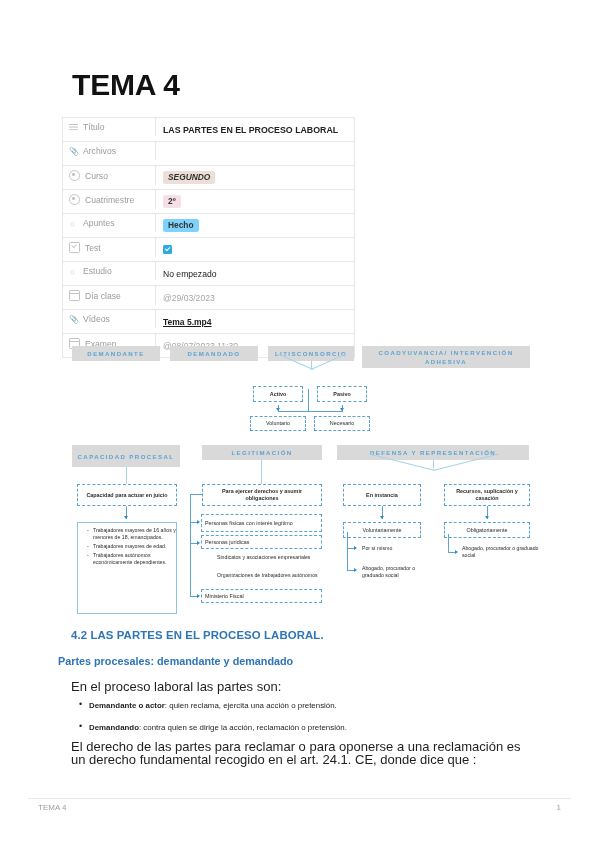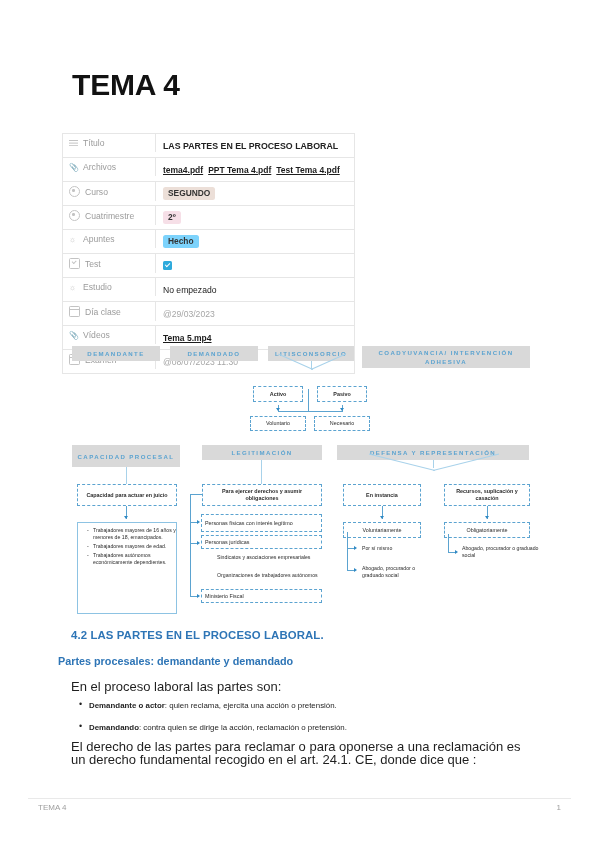--- a/index.html
+++ b/index.html
@@ -17,21 +17,20 @@
   .doc-title{
     position:absolute;left:72px;top:68px;
     font-size:30px;font-weight:bold;letter-spacing:-0.2px;color:#121212;
   }
 
   
   .props{
     position:absolute;left:62px;top:117px;width:293px;
     border:1px solid #e6e6e6;border-bottom:none;
     box-sizing:border-box;
-    margin-top:16px;
   }
   .prow{display:flex;border-bottom:1px solid #e6e6e6;min-height:23px;align-items:center;}
   .pname{
     width:93px;box-sizing:border-box;flex:0 0 93px;
     border-right:1px solid #e6e6e6;
     display:flex;align-items:center;gap:5px;
     padding:4px 6px;height:100%;
     font-size:8.6px;color:#9b9b9b;
     align-self:stretch;
   }
@@ -116,34 +115,29 @@
         <span>Título</span>
       </div>
       <div class="pval bold">LAS PARTES EN EL PROCESO LABORAL</div>
     </div>
 
     <div class="prow">
       <div class="pname">
         <span class="ico ico-clip">📎</span>
         <span>Archivos</span>
       </div>
-      <div class="pval">
-        <span class="lnk">tema4.pdf</span>
-        <span class="lnk">PPT Tema 4.pdf</span>
-        <span class="lnk">Test Tema 4.pdf</span>
-      </div>
     </div>
 
     <div class="prow">
       <div class="pname">
         <span class="ico ico-sel"></span>
         <span>Curso</span>
       </div>
       <div class="pval">
-        <span class="tag" id="tag-curso" style="background: rgb(236, 223, 216);">SEGUNDO</span>
+        <span class="tag" id="tag-curso" style="background: rgb(236, 223, 216); font-style: italic;">SEGUNDO</span>
       </div>
     </div>
 
     <div class="prow">
       <div class="pname">
         <span class="ico ico-sel"></span>
         <span>Cuatrimestre</span>
       </div>
       <div class="pval">
         <span class="tag" id="tag-cuatri" style="background: rgb(246, 223, 231);">2º</span>

